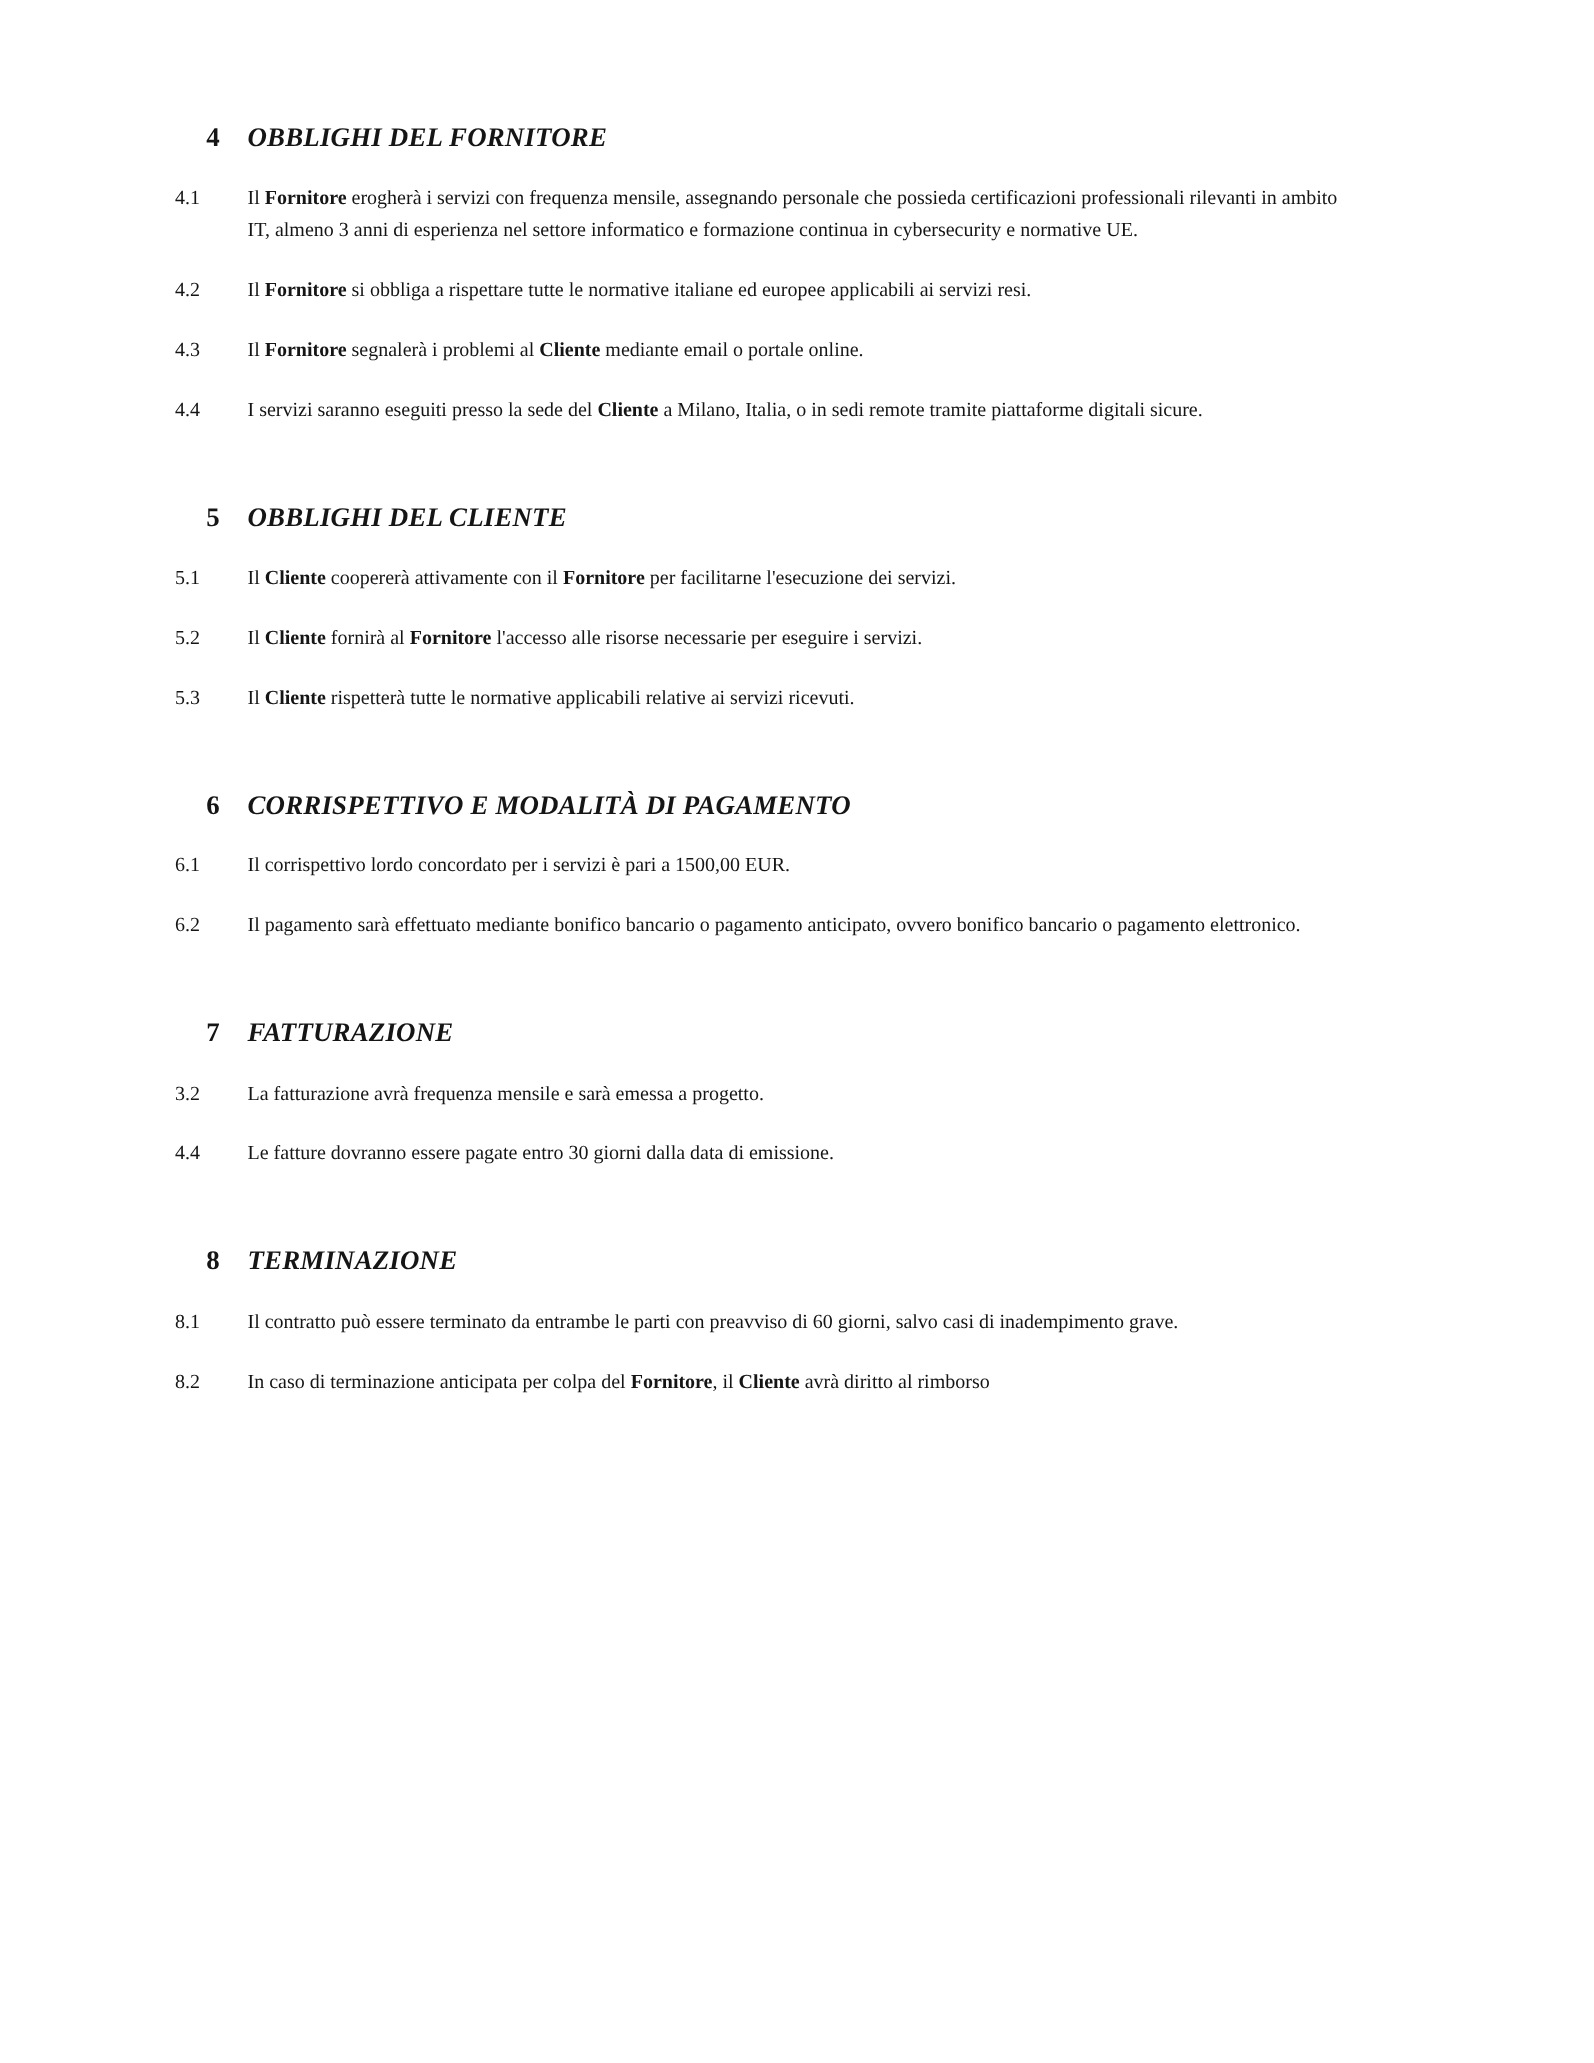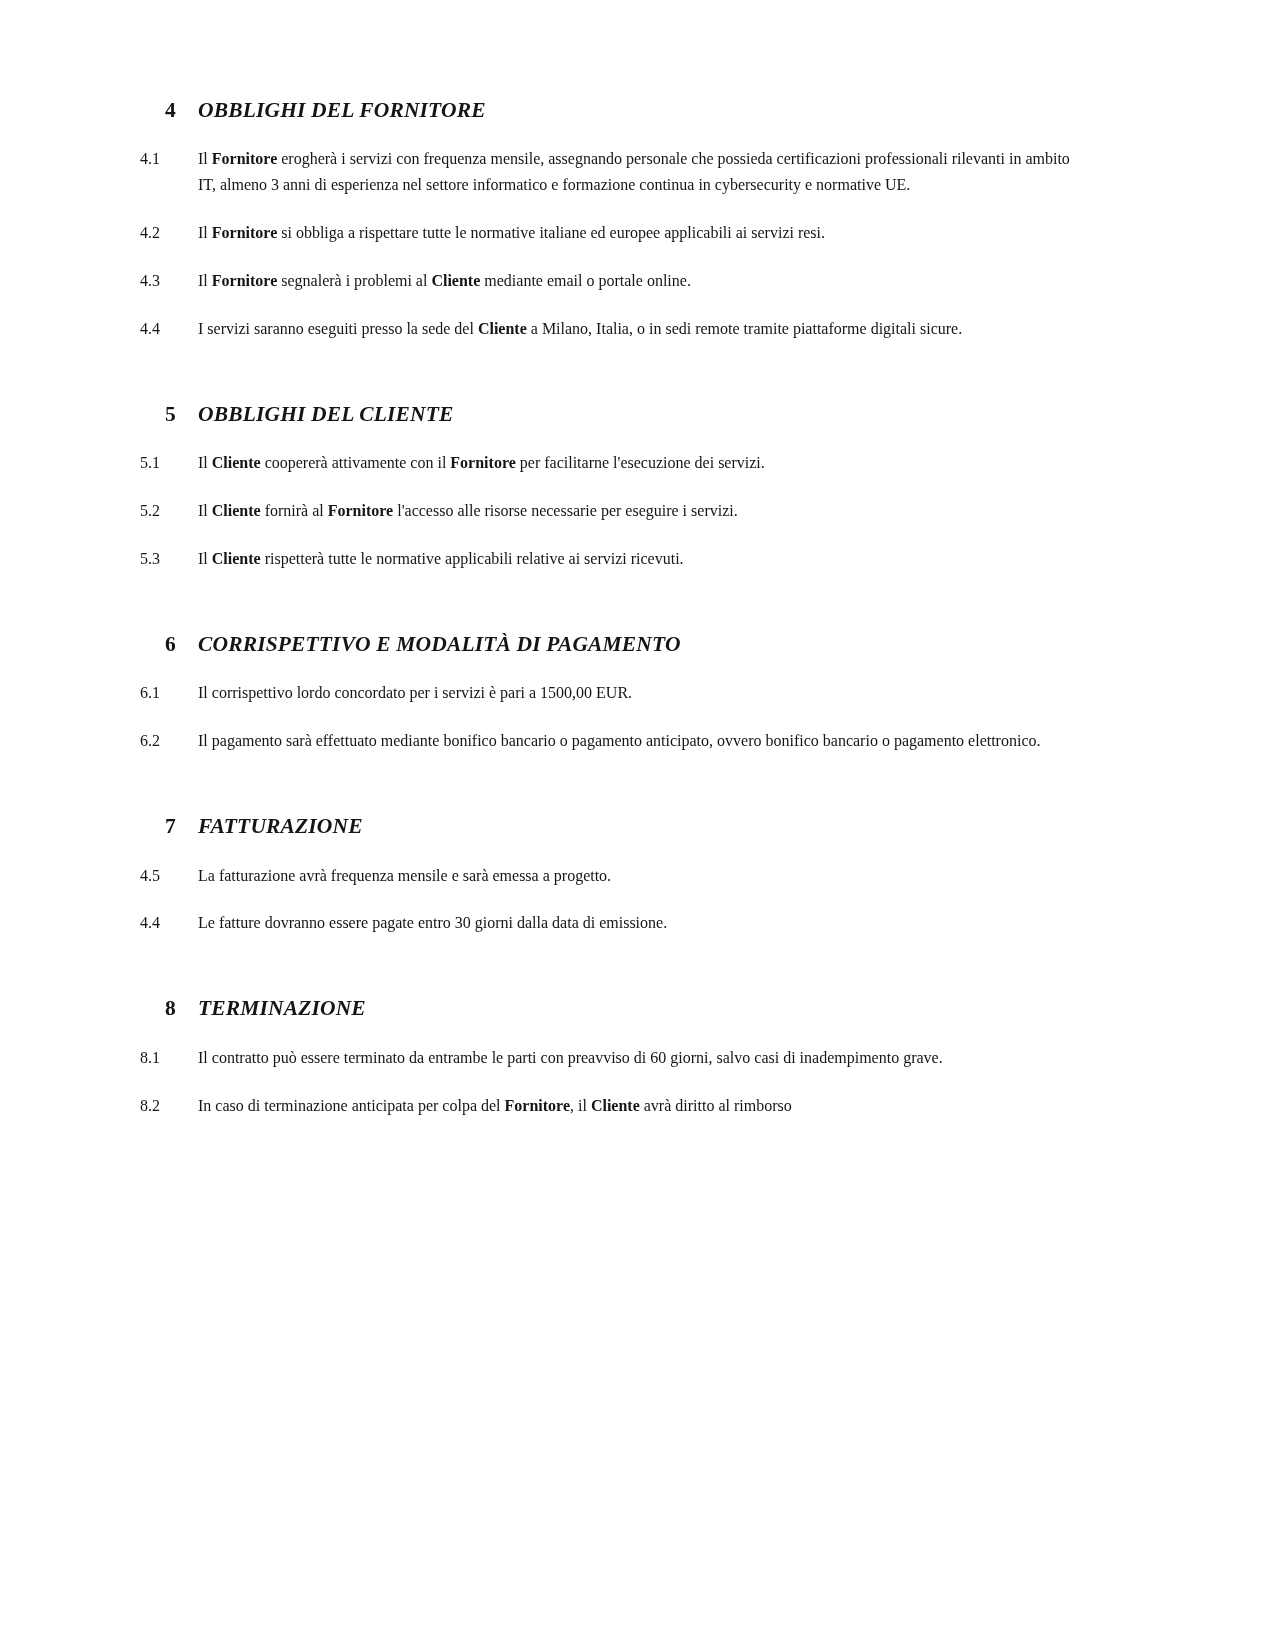--- a/index.html
+++ b/index.html
@@ -139,21 +139,21 @@
           <span class="num">6.2</span>
           <span class="text"><span>Il pagamento sarà effettuato mediante bonifico bancario o pagamento anticipato, ovvero bonifico bancario o pagamento elettronico.</span></span>
         </div>
       </div>
       <div class="section">
         <div class="section-heading">
           <span class="num">7</span>
           <span class="title">FATTURAZIONE</span>
         </div>
         <div class="clause">
-          <span class="num">4.5</span>
+          <span class="num">3.2</span>
           <span class="text"><span>La fatturazione avrà frequenza mensile e sarà emessa a progetto.</span></span>
         </div>
         <div class="clause">
           <span class="num">4.4</span>
           <span class="text"><span>Le fatture dovranno essere pagate entro 30 giorni dalla data di emissione.</span></span>
         </div>
       </div>
       <div class="section">
         <div class="section-heading">
           <span class="num">8</span>

